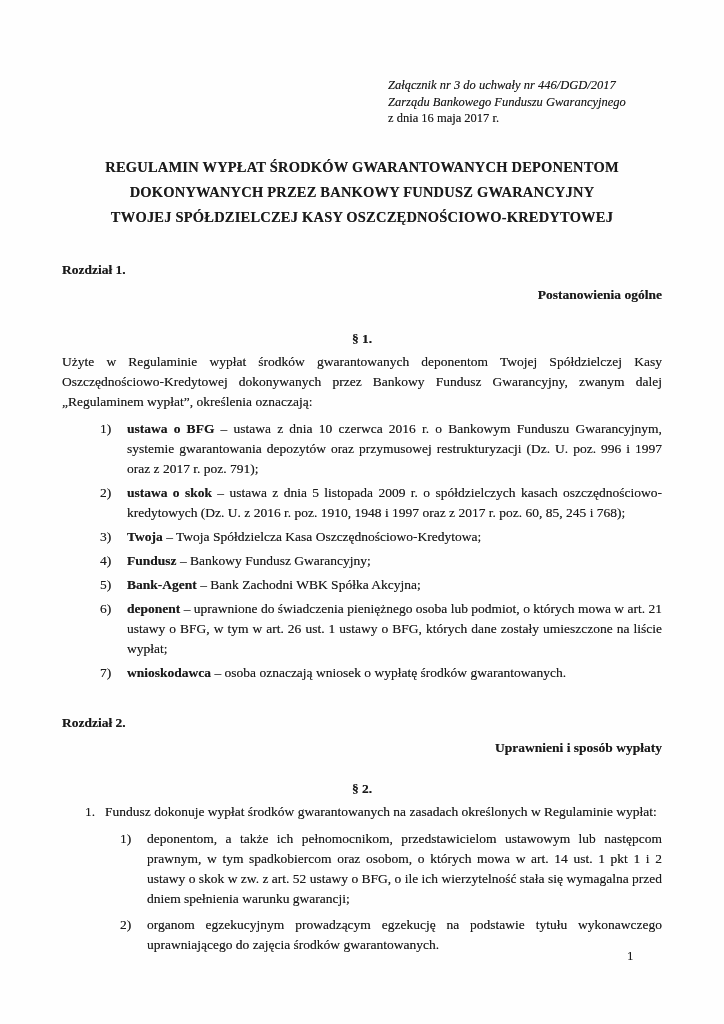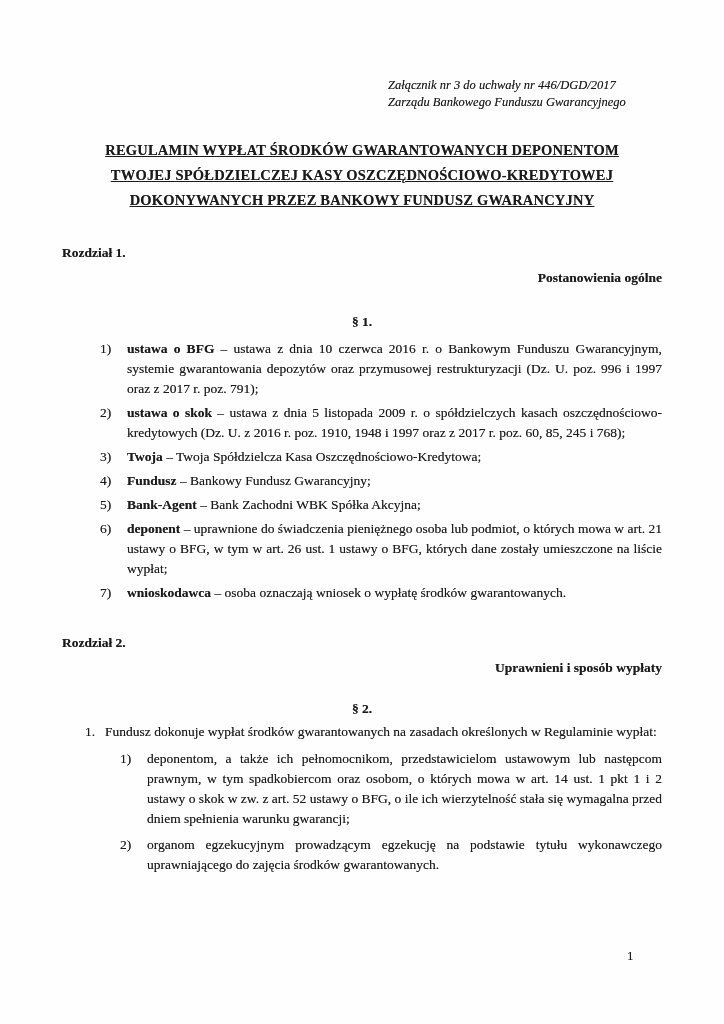--- a/index.html
+++ b/index.html
@@ -36,21 +36,20 @@
   .attachment-note .it { font-style: italic; }
 
   
   .doc-title {
     margin-top: 28px;
     text-align: center;
     font-weight: bold;
     font-size: 14.5px;
     line-height: 25px;
     letter-spacing: 0.2px;
-    text-decoration: underline;
   }
 
   .chapter-heading {
     margin-top: 29px;
     text-align: left;
     font-weight: bold;
     line-height: 21px;
   }
   .chapter-subheading {
     margin-top: 4px;
@@ -117,33 +116,35 @@
   }
 </style>
 </head>
 <body>
 
 <div class="page">
 
   <div class="attachment-note">
     <div class="it">Załącznik nr 3 do uchwały nr 446/DGD/2017</div>
     <div class="it">Zarządu Bankowego Funduszu Gwarancyjnego</div>
+    <div>z dnia 16 maja 2017 r.</div>
   </div>
 
   <div class="doc-title">
     <div>REGULAMIN WYPŁAT ŚRODKÓW GWARANTOWANYCH DEPONENTOM</div>
+    <div>DOKONYWANYCH PRZEZ BANKOWY FUNDUSZ GWARANCYJNY</div>
     <div>TWOJEJ SPÓŁDZIELCZEJ KASY OSZCZĘDNOŚCIOWO-KREDYTOWEJ</div>
-    <div>DOKONYWANYCH PRZEZ BANKOWY FUNDUSZ GWARANCYJNY</div>
   </div>
 
   <div class="chapter-heading">Rozdział 1.</div>
   <div class="chapter-subheading">Postanowienia ogólne</div>
 
   <div class="section-label">§ 1.</div>
 
+  <p class="intro-par">Użyte w Regulaminie wypłat środków gwarantowanych deponentom Twojej Spółdzielczej Kasy Oszczędnościowo-Kredytowej dokonywanych przez Bankowy Fundusz Gwarancyjny, zwanym dalej „Regulaminem wypłat”, określenia oznaczają:</p>
 
   <div class="definitions">
     <div class="def-item">
       <span class="li-num">1)</span><span class="term">ustawa o BFG</span><span> – ustawa z dnia 10 czerwca 2016 r. o Bankowym Funduszu Gwarancyjnym, systemie gwarantowania depozytów oraz przymusowej restrukturyzacji (Dz. U. poz. 996 i 1997 oraz z 2017 r. poz. 791);</span>
     </div>
     <div class="def-item">
       <span class="li-num">2)</span><span class="term">ustawa o skok</span><span> – ustawa z dnia 5 listopada 2009 r. o spółdzielczych kasach oszczędnościowo-kredytowych (Dz. U. z 2016 r. poz. 1910, 1948 i 1997 oraz z 2017 r. poz. 60, 85, 245 i 768);</span>
     </div>
     <div class="def-item">
       <span class="li-num">3)</span><span class="term">Twoja</span><span> – Twoja Spółdzielcza Kasa Oszczędnościowo-Kredytowa;</span>

